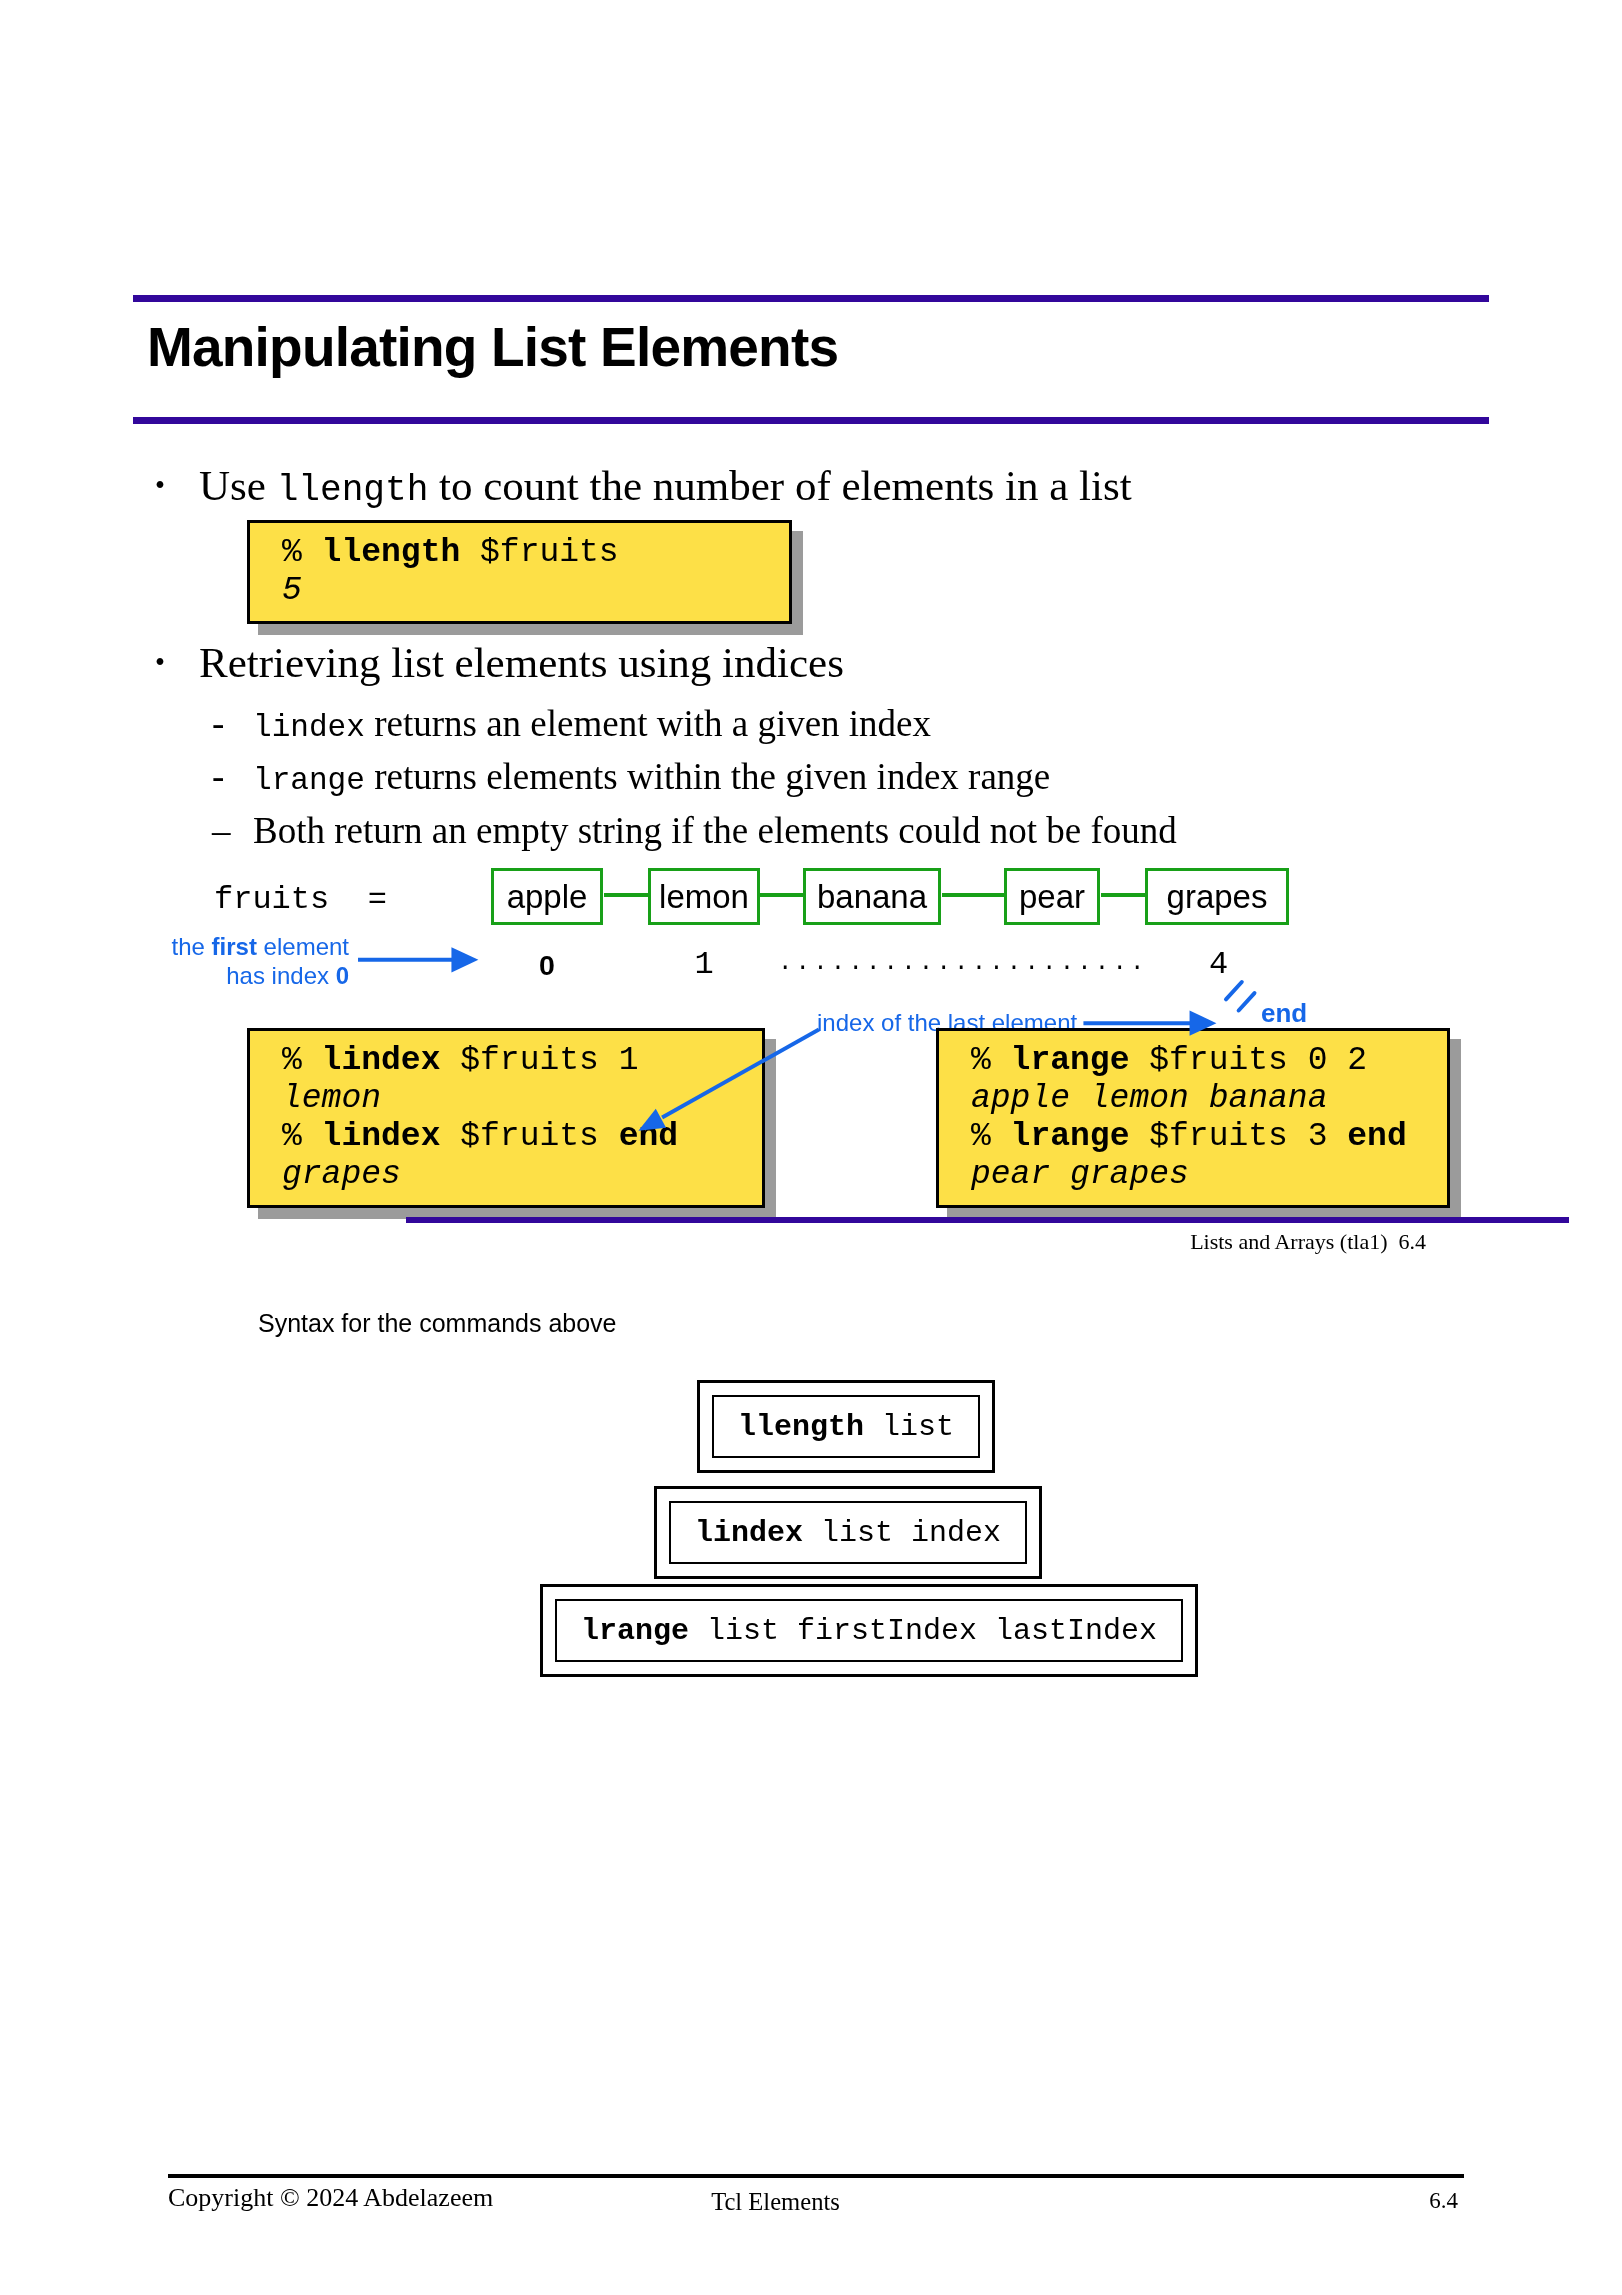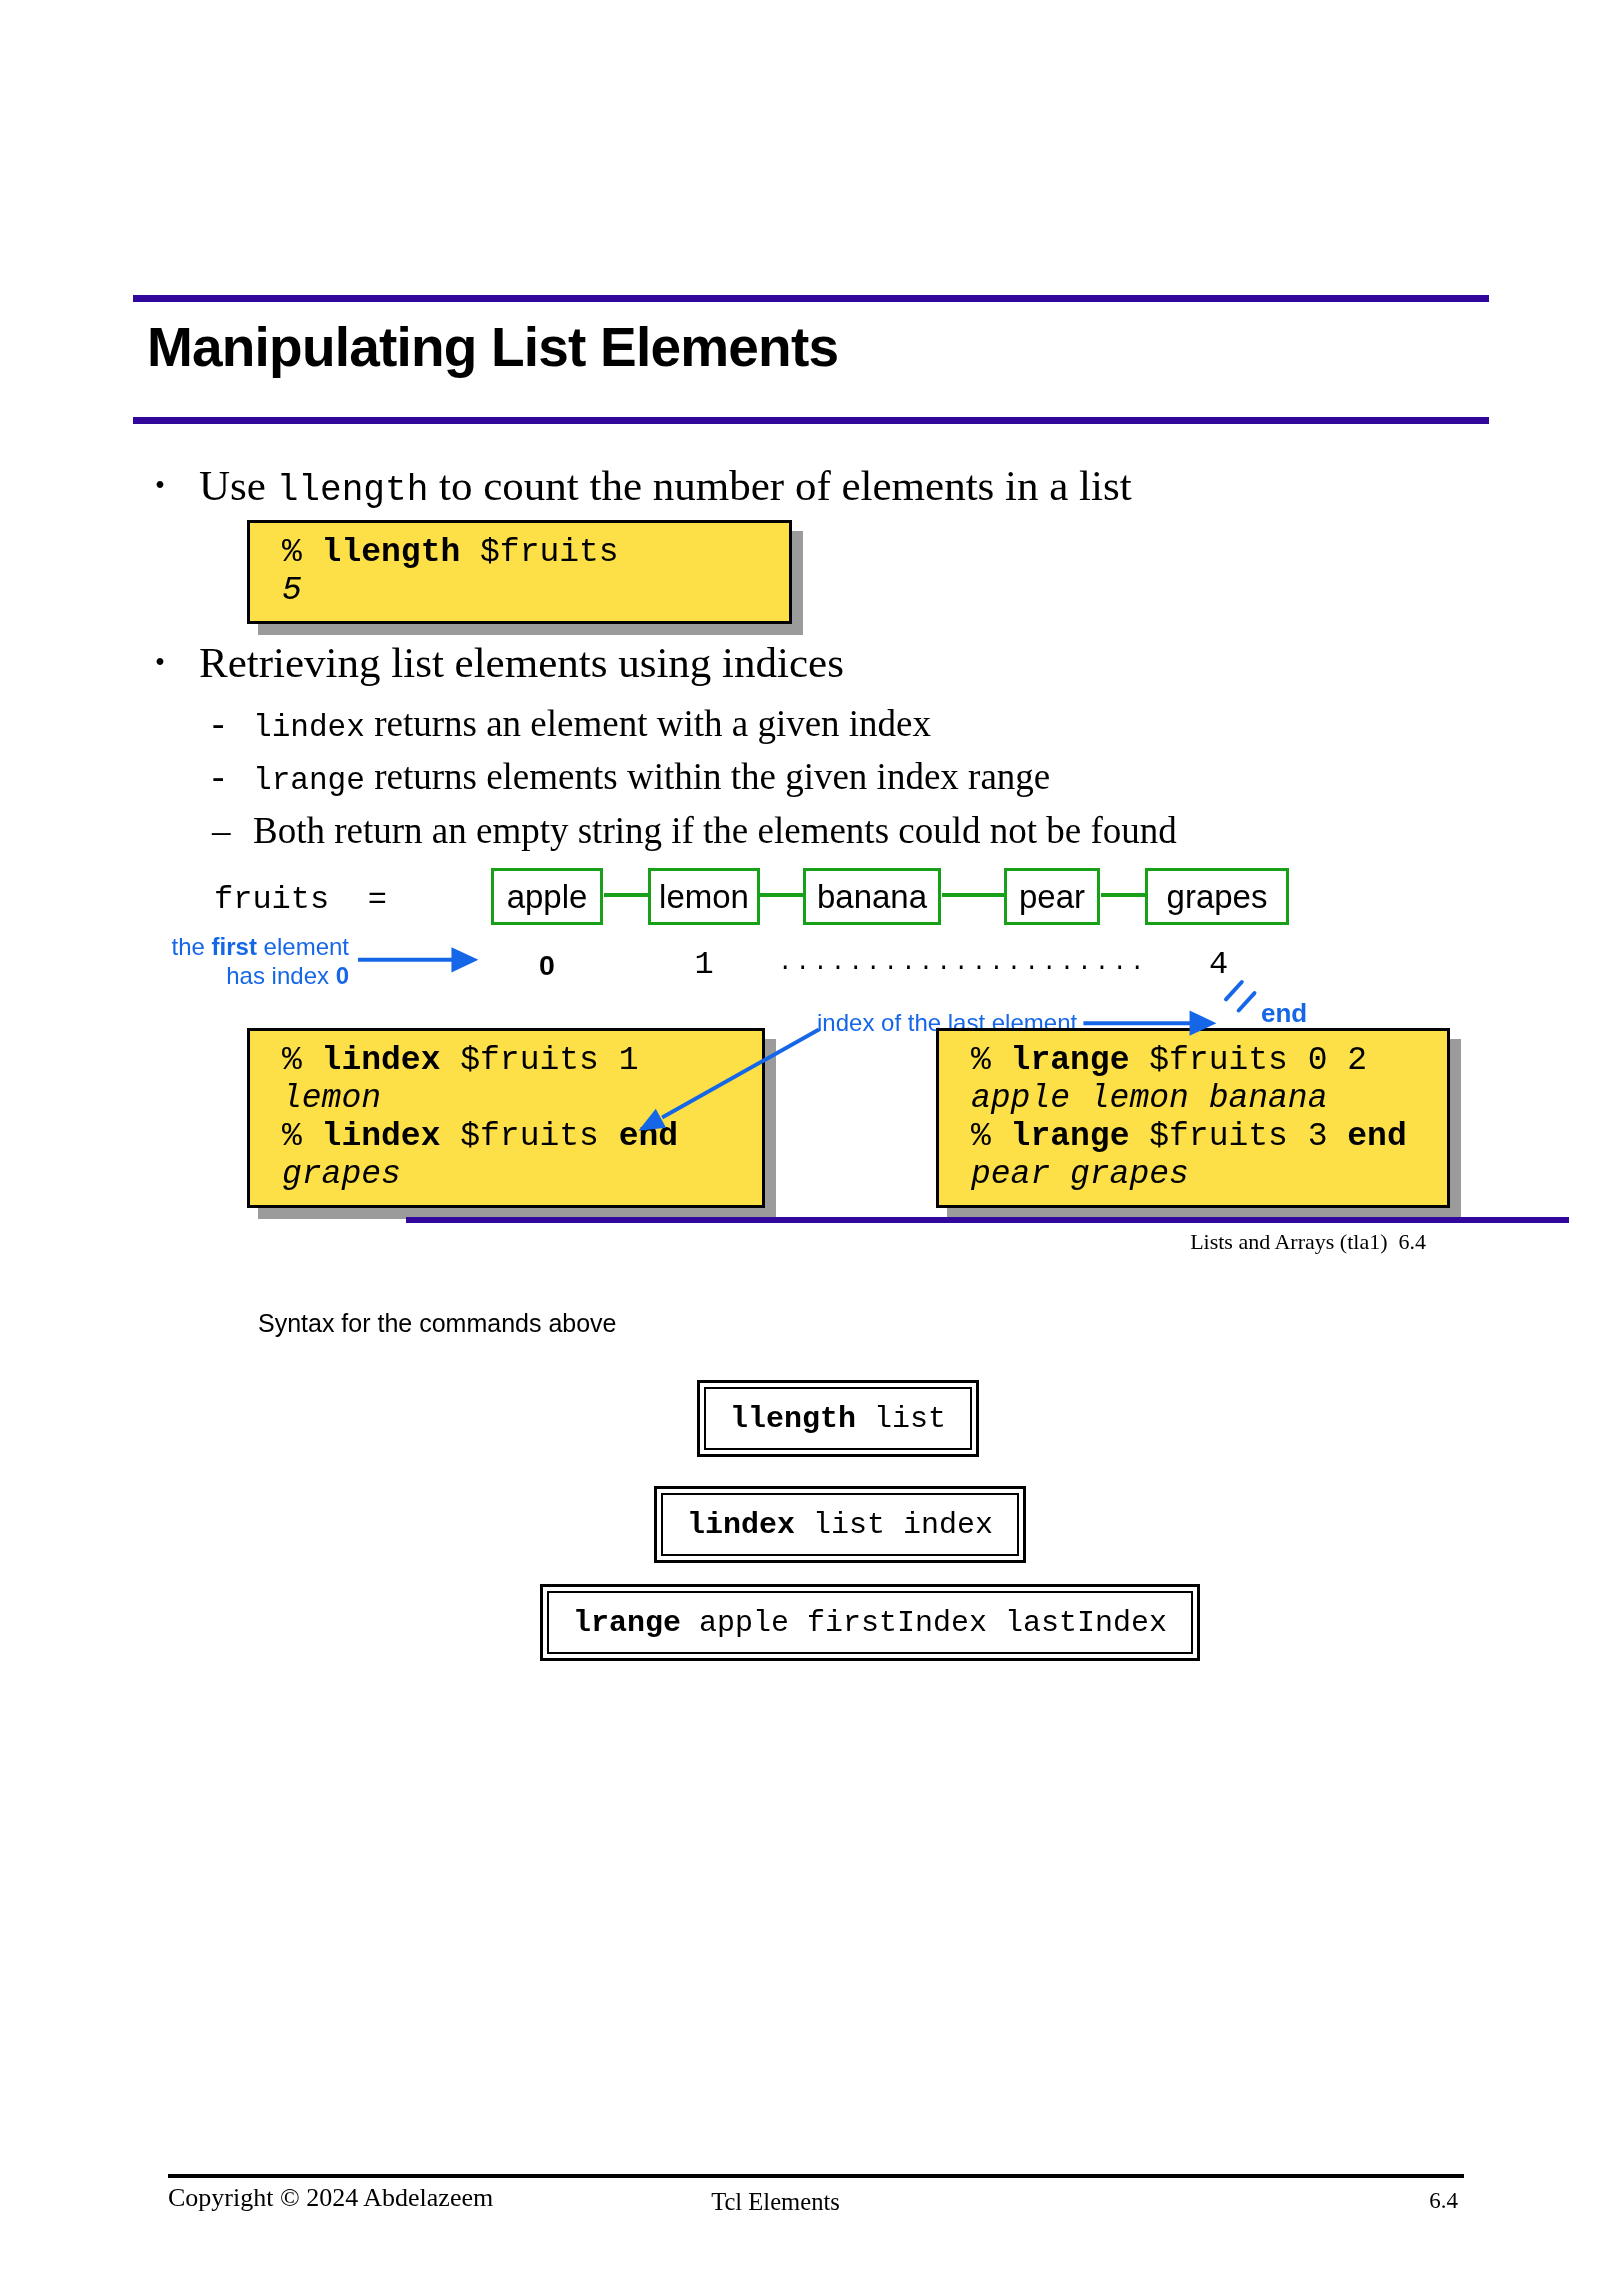--- a/index.html
+++ b/index.html
@@ -58,21 +58,21 @@
   #end-label{position:absolute;left:1261px;top:998px;
         font-family:"Liberation Sans",sans-serif;font-weight:bold;font-size:26px;}
 
   .arrow-overlay{position:absolute;left:0;top:0;width:1622px;height:2295px;pointer-events:none;}
 
   .slide-page-label{position:absolute;left:951px;top:1229px;width:475px;text-align:right;
         font-size:22px;white-space:pre;}
 
   .syntax-heading{position:absolute;left:222px;top:1309px;
         font-family:"Liberation Sans",sans-serif;font-size:25px;margin-left:36px;}
-  .synbox{position:absolute;border:3.2px solid #000;padding:4px;background:#fff;}
+  .synbox{position:absolute;border:3.2px solid #000;padding:12px;background:#fff;}
   .synbox-inner{border:2.4px solid #000;padding:12.7px 24px;
         font-family:"Liberation Mono",monospace;font-size:30px;white-space:pre;}
   #syn1{left:697px;top:1380px;}
   #syn2{left:654px;top:1486px;}
   #syn3{left:540px;top:1584px;}
 
   .footer-rule{position:absolute;left:168px;top:2174px;width:1296px;height:4px;background:#000;}
   #footer-left{position:absolute;left:168px;top:2183px;font-size:26px;white-space:nowrap;}
   #footer-center{position:absolute;left:617px;top:2188px;width:317px;text-align:center;font-size:24.6px;}
   #footer-right{position:absolute;left:1347px;top:2188px;width:111px;text-align:right;font-size:23px;}
@@ -160,21 +160,21 @@
 
   <div class="syntax-heading">Syntax for the commands above</div>
 
   <div class="synbox" id="syn1">
     <div class="synbox-inner"><b class="cmd">llength</b><span> list</span></div>
   </div>
   <div class="synbox" id="syn2">
     <div class="synbox-inner"><b class="cmd">lindex</b><span> list index</span></div>
   </div>
   <div class="synbox" id="syn3">
-    <div class="synbox-inner"><b class="cmd">lrange</b><span> apple firstIndex lastIndex</span></div>
+    <div class="synbox-inner"><b class="cmd">lrange</b><span> list firstIndex lastIndex</span></div>
   </div>
 
   <div class="footer-rule"></div>
   <div id="footer-left">Copyright © 2024 Abdelazeem</div>
   <div id="footer-center">Tcl Elements</div>
   <div id="footer-right">6.4</div>
 
 </div>
 
 

